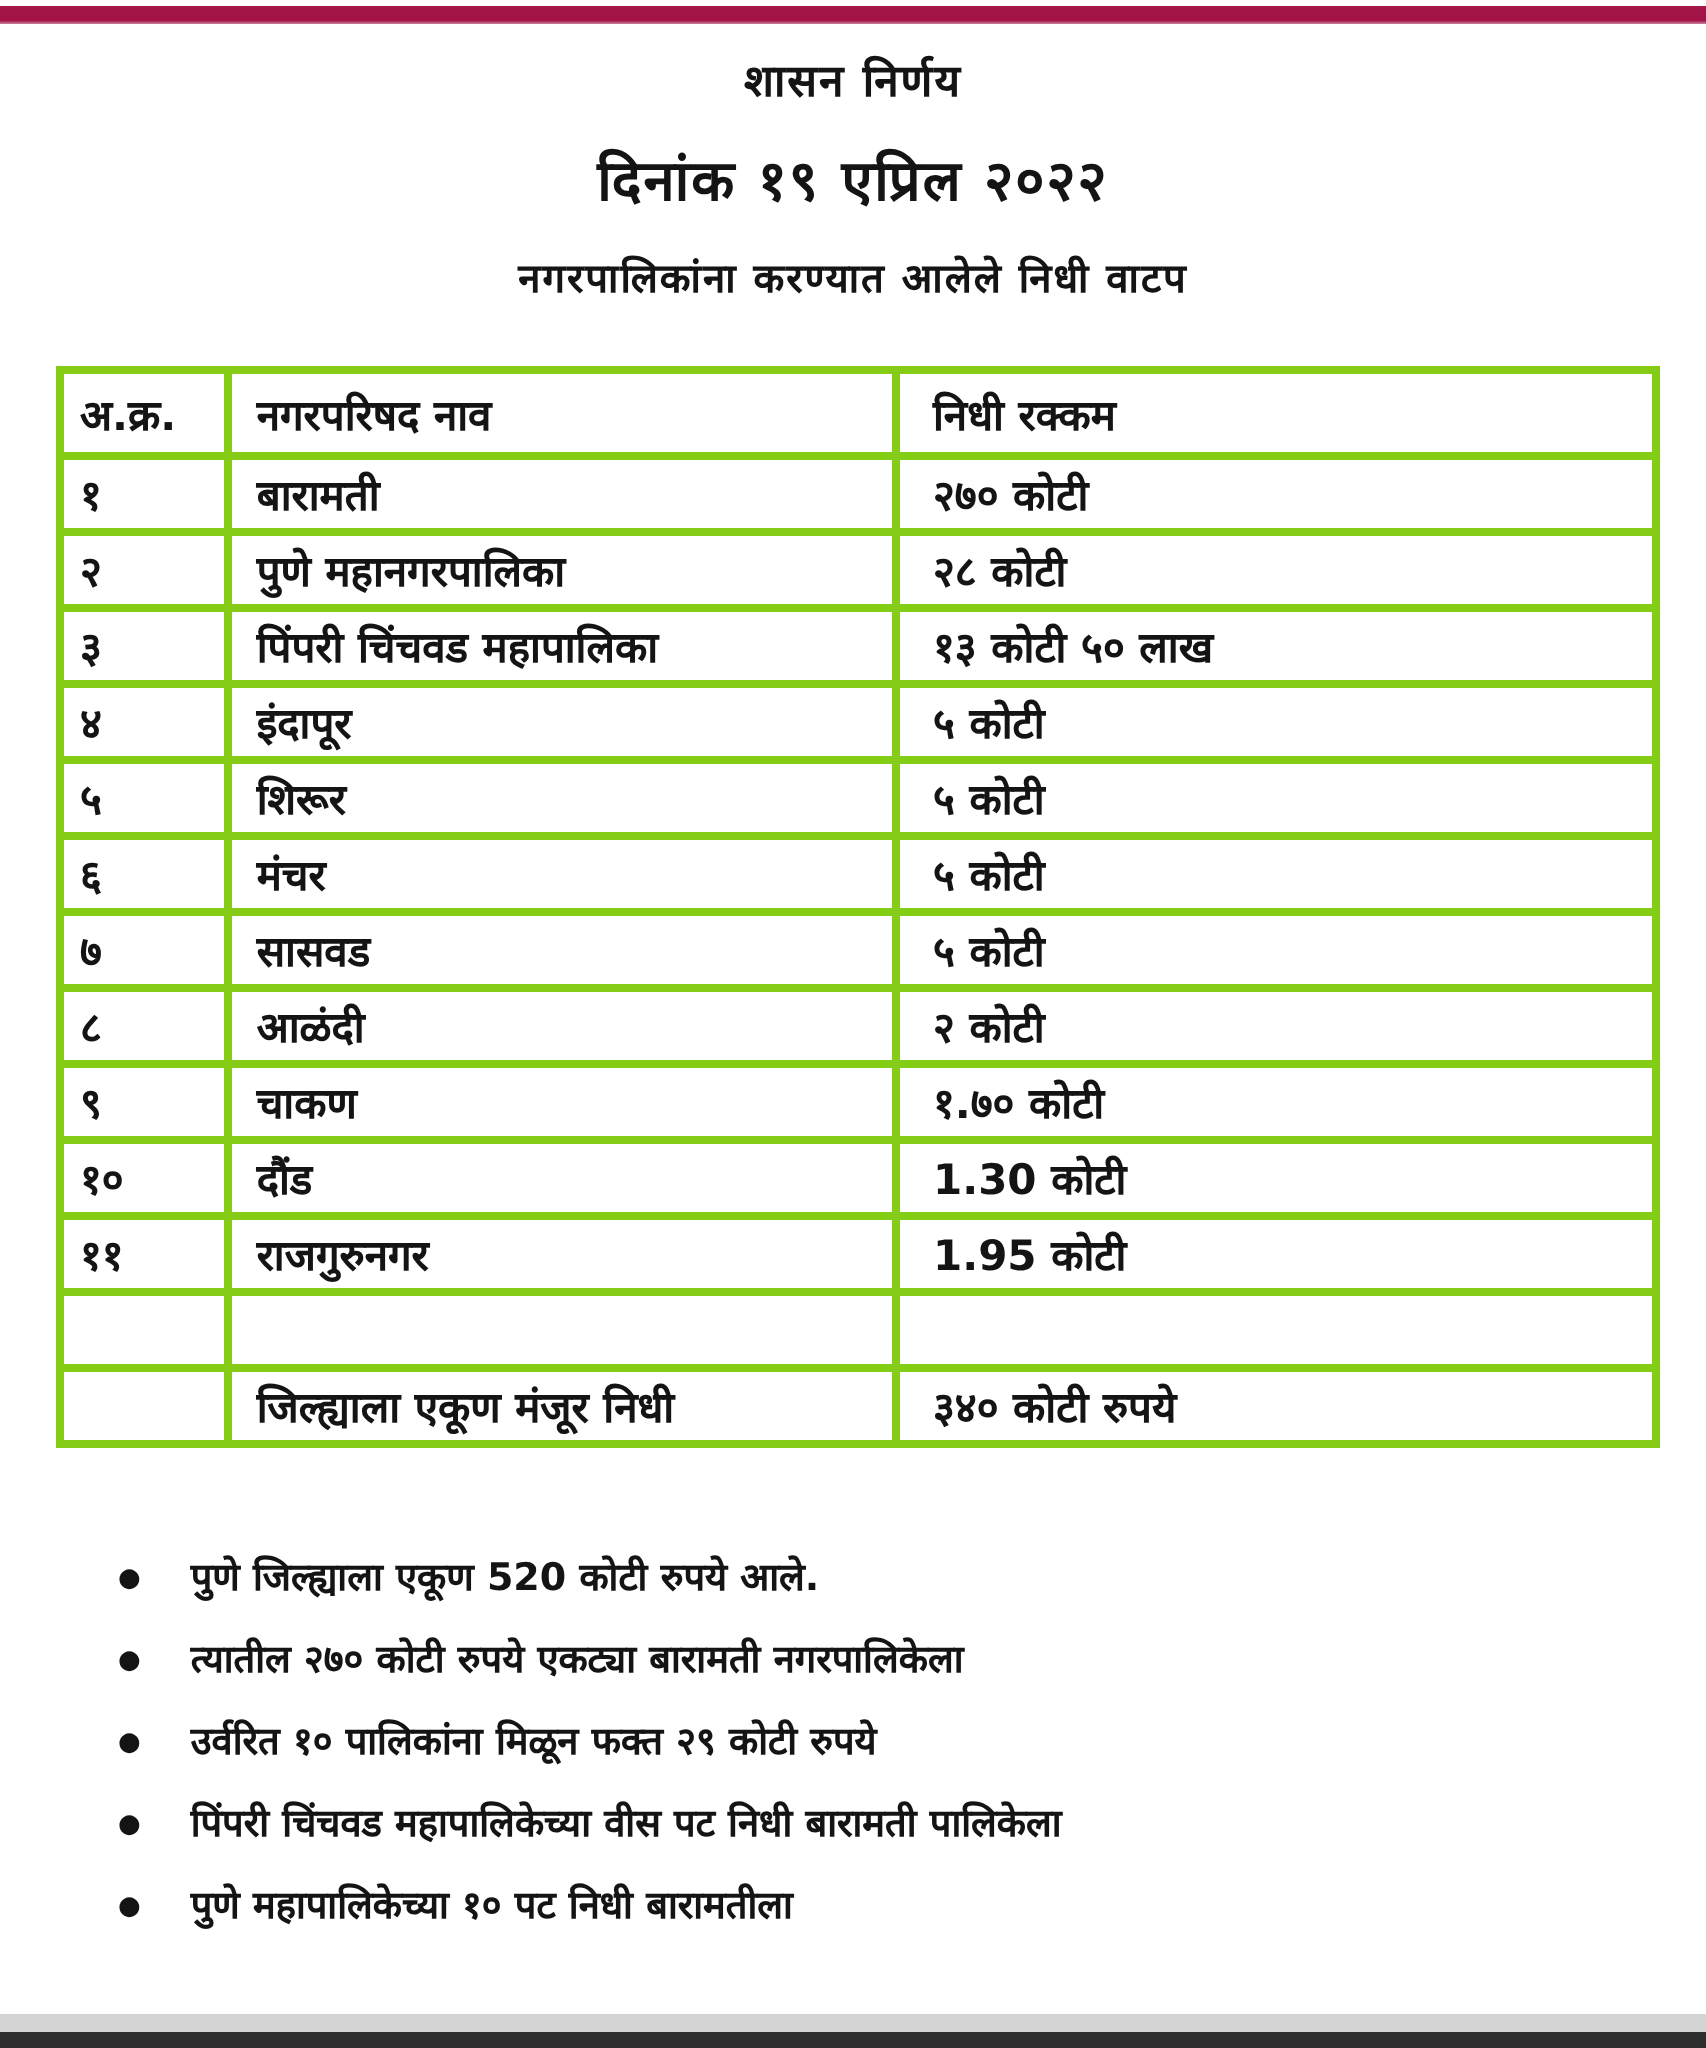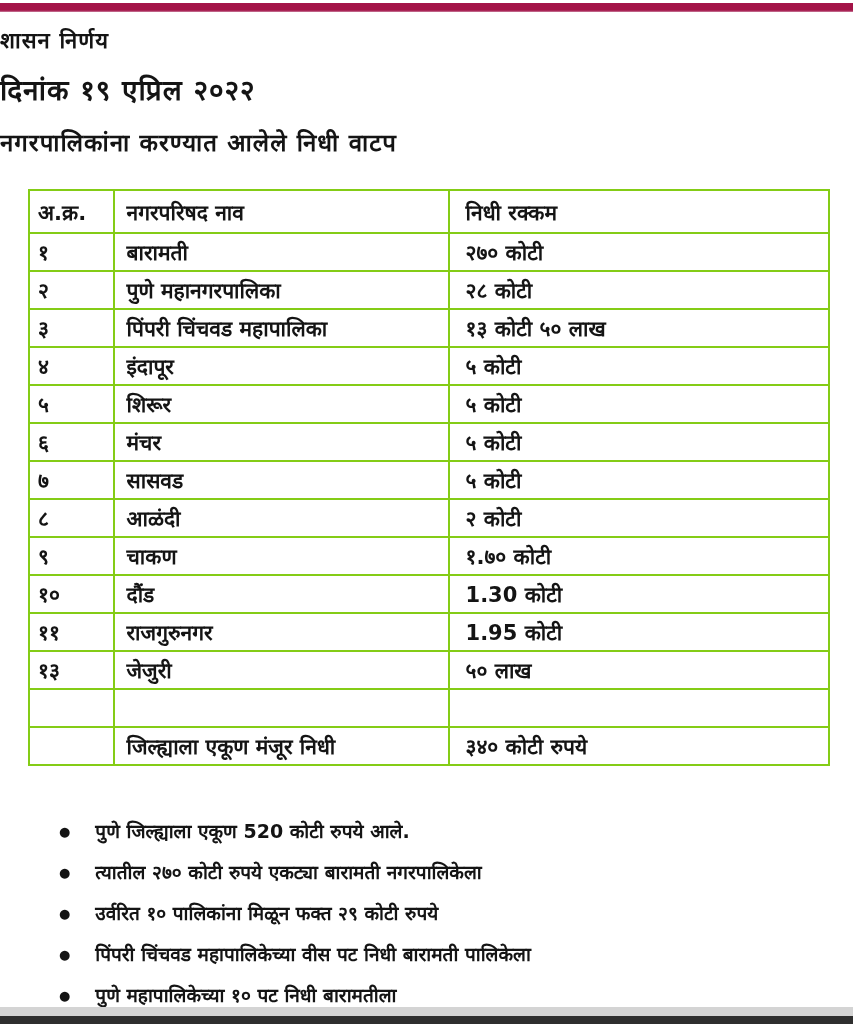--- a/index.html
+++ b/index.html
@@ -13,46 +13,47 @@
   }
   .top-accent {
     position: absolute;
     top: 3px; left: 0; right: 0;
     height: 9px;
     background: linear-gradient(to bottom, #c4487515 0%, #a31347 20%, #a31347 80%, #c97f9d 100%);
     background-color: #a31347;
   }
   .doc-header {
     padding-top: 24px;
+    text-align: center;
   }
   .doc-header .line1 {
     font-size: 22px;
     font-weight: bold;
     letter-spacing: 1px;
   }
   .doc-header .line2 {
     margin-top: 16px;
     font-size: 28px;
     font-weight: bold;
     letter-spacing: 1px;
   }
   .doc-header .title {
     margin-top: 17px;
-    font-size: 24px;
+    font-size: 20px;
     font-weight: bold;
     letter-spacing: 1px;
   }
   table.fund-table {
     border-collapse: collapse;
     margin: 31px 0 0 28px;
     width: 802px;
     table-layout: fixed;
   }
   .fund-table th, .fund-table td {
-    border: 2px solid #84cc16;
+    border: 4px solid #84cc16;
     font-size: 21px;
     font-weight: bold;
     text-align: left;
     vertical-align: middle;
     padding: 0 0 0 10px;
     overflow: hidden;
     white-space: nowrap;
   }
   .fund-table th { height: 43px; }
   .fund-table td { height: 38px; }
@@ -165,25 +166,20 @@
         <td class="col0">१०</td>
         <td class="col1">दौंड</td>
         <td class="col2">1.30 कोटी</td>
       </tr>
       <tr>
         <td class="col0">११</td>
         <td class="col1">राजगुरुनगर</td>
         <td class="col2">1.95 कोटी</td>
       </tr>
       <tr>
-        <td class="col0">१३</td>
-        <td class="col1">जेजुरी</td>
-        <td class="col2">५० लाख</td>
-      </tr>
-      <tr>
         <td class="col0"></td>
         <td class="col1"></td>
         <td class="col2"></td>
       </tr>
       <tr>
         <td class="col0"></td>
         <td class="col1">जिल्ह्याला एकूण मंजूर निधी</td>
         <td class="col2">३४० कोटी रुपये</td>
       </tr>
     </tbody>

